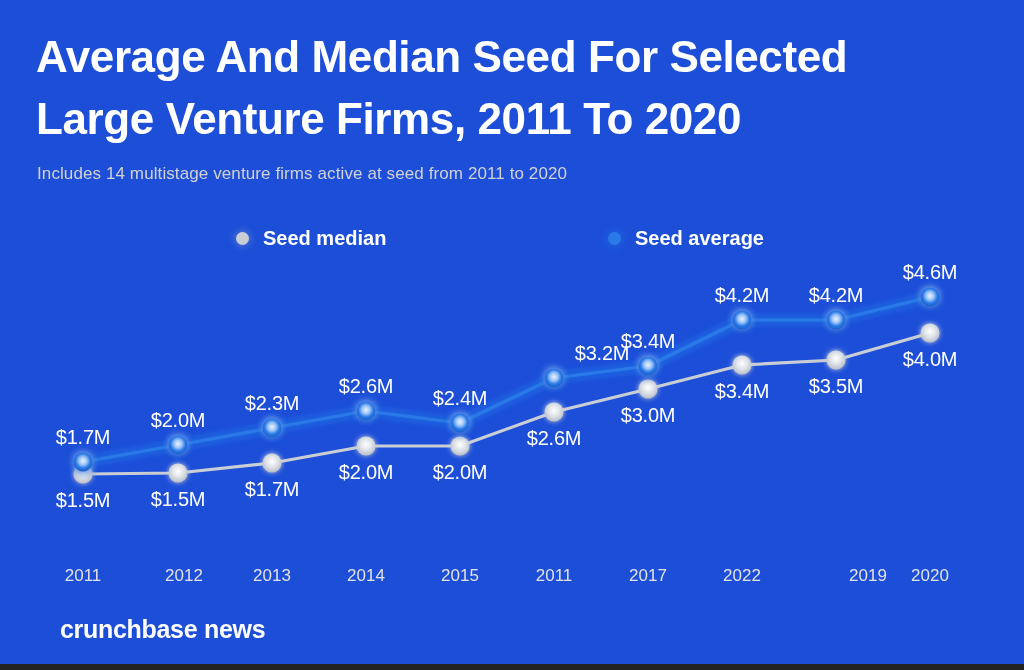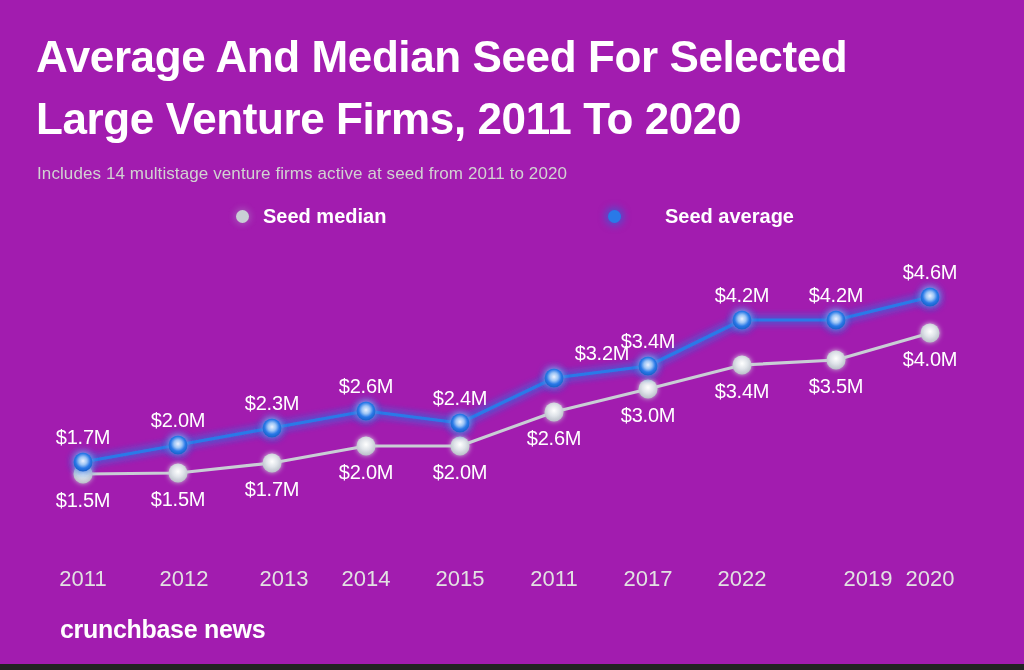--- a/index.html
+++ b/index.html
@@ -4,21 +4,21 @@
 <style>
   html, body {
     margin: 0;
     padding: 0;
     background: #2b2b2b;
   }
   #page {
     position: relative;
     width: 1024px;
     height: 670px;
-    background: #a21caf;
+    background: #1d4ed8;
     overflow: hidden;
     font-family: "Liberation Sans", sans-serif;
     -webkit-font-smoothing: antialiased;
   }
   #bottom-strip {
     position: absolute;
     left: 0;
     bottom: 0;
     width: 1024px;
     height: 6px;
@@ -40,33 +40,33 @@
     left: 37px;
     top: 164px;
     color: #d2d2d2;
     font-size: 17px;
     font-weight: 400;
     letter-spacing: 0.1px;
   }
   #legend {
     position: absolute;
     left: 236px;
-    top: 200px;
+    top: 222px;
     width: 560px;
     height: 34px;
   }
   .legend-item {
     position: absolute;
     top: 0;
     display: flex;
     align-items: center;
     height: 32px;
   }
   .legend-item.median { left: 0px; }
-  .legend-item.average { left: 372px; gap: 30px; }
+  .legend-item.average { left: 372px; }
   .legend-dot {
     width: 13px;
     height: 13px;
     border-radius: 50%;
     margin-right: 14px;
     flex: 0 0 auto;
   }
   .legend-dot.gray {
     background: #c9ced5;
     box-shadow: 0 0 6px 2px rgba(180,190,205,0.30);
@@ -94,21 +94,21 @@
     font-size: 20px;
     font-weight: 400;
     white-space: nowrap;
     transform: translate(-50%, -50%);
     letter-spacing: -0.2px;
   }
   .x-tick {
     position: absolute;
     top: 566px;
     color: #e2e2e2;
-    font-size: 22px;
+    font-size: 17px;
     font-weight: 400;
     transform: translateX(-50%);
     white-space: nowrap;
   }
   #footer-brand {
     position: absolute;
     left: 60px;
     top: 615px;
     color: #ffffff;
     font-size: 25px;
@@ -215,21 +215,21 @@
       <div class="pt-label" style="left: 460px; top: 472px;">$2.0M</div>
       <div class="pt-label" style="left: 554px; top: 438px;">$2.6M</div>
       <div class="pt-label" style="left: 648px; top: 415px;">$3.0M</div>
       <div class="pt-label" style="left: 742px; top: 391px;">$3.4M</div>
       <div class="pt-label" style="left: 836px; top: 386px;">$3.5M</div>
       <div class="pt-label" style="left: 930px; top: 359px;">$4.0M</div>
     </div>
   <div id="xaxis-layer">
       <div class="x-tick" style="left: 83px;">2011</div>
       <div class="x-tick" style="left: 184px;">2012</div>
-      <div class="x-tick" style="left: 272px; margin-left: 12px;">2013</div>
+      <div class="x-tick" style="left: 272px;">2013</div>
       <div class="x-tick" style="left: 366px;">2014</div>
       <div class="x-tick" style="left: 460px;">2015</div>
       <div class="x-tick" style="left: 554px;">2011</div>
       <div class="x-tick" style="left: 648px;">2017</div>
       <div class="x-tick" style="left: 742px;">2022</div>
       <div class="x-tick" style="left: 836px; margin-left: 32px;">2019</div>
       <div class="x-tick" style="left: 930px;">2020</div>
     </div>
 
   <div id="footer-brand">crunchbase news</div>

